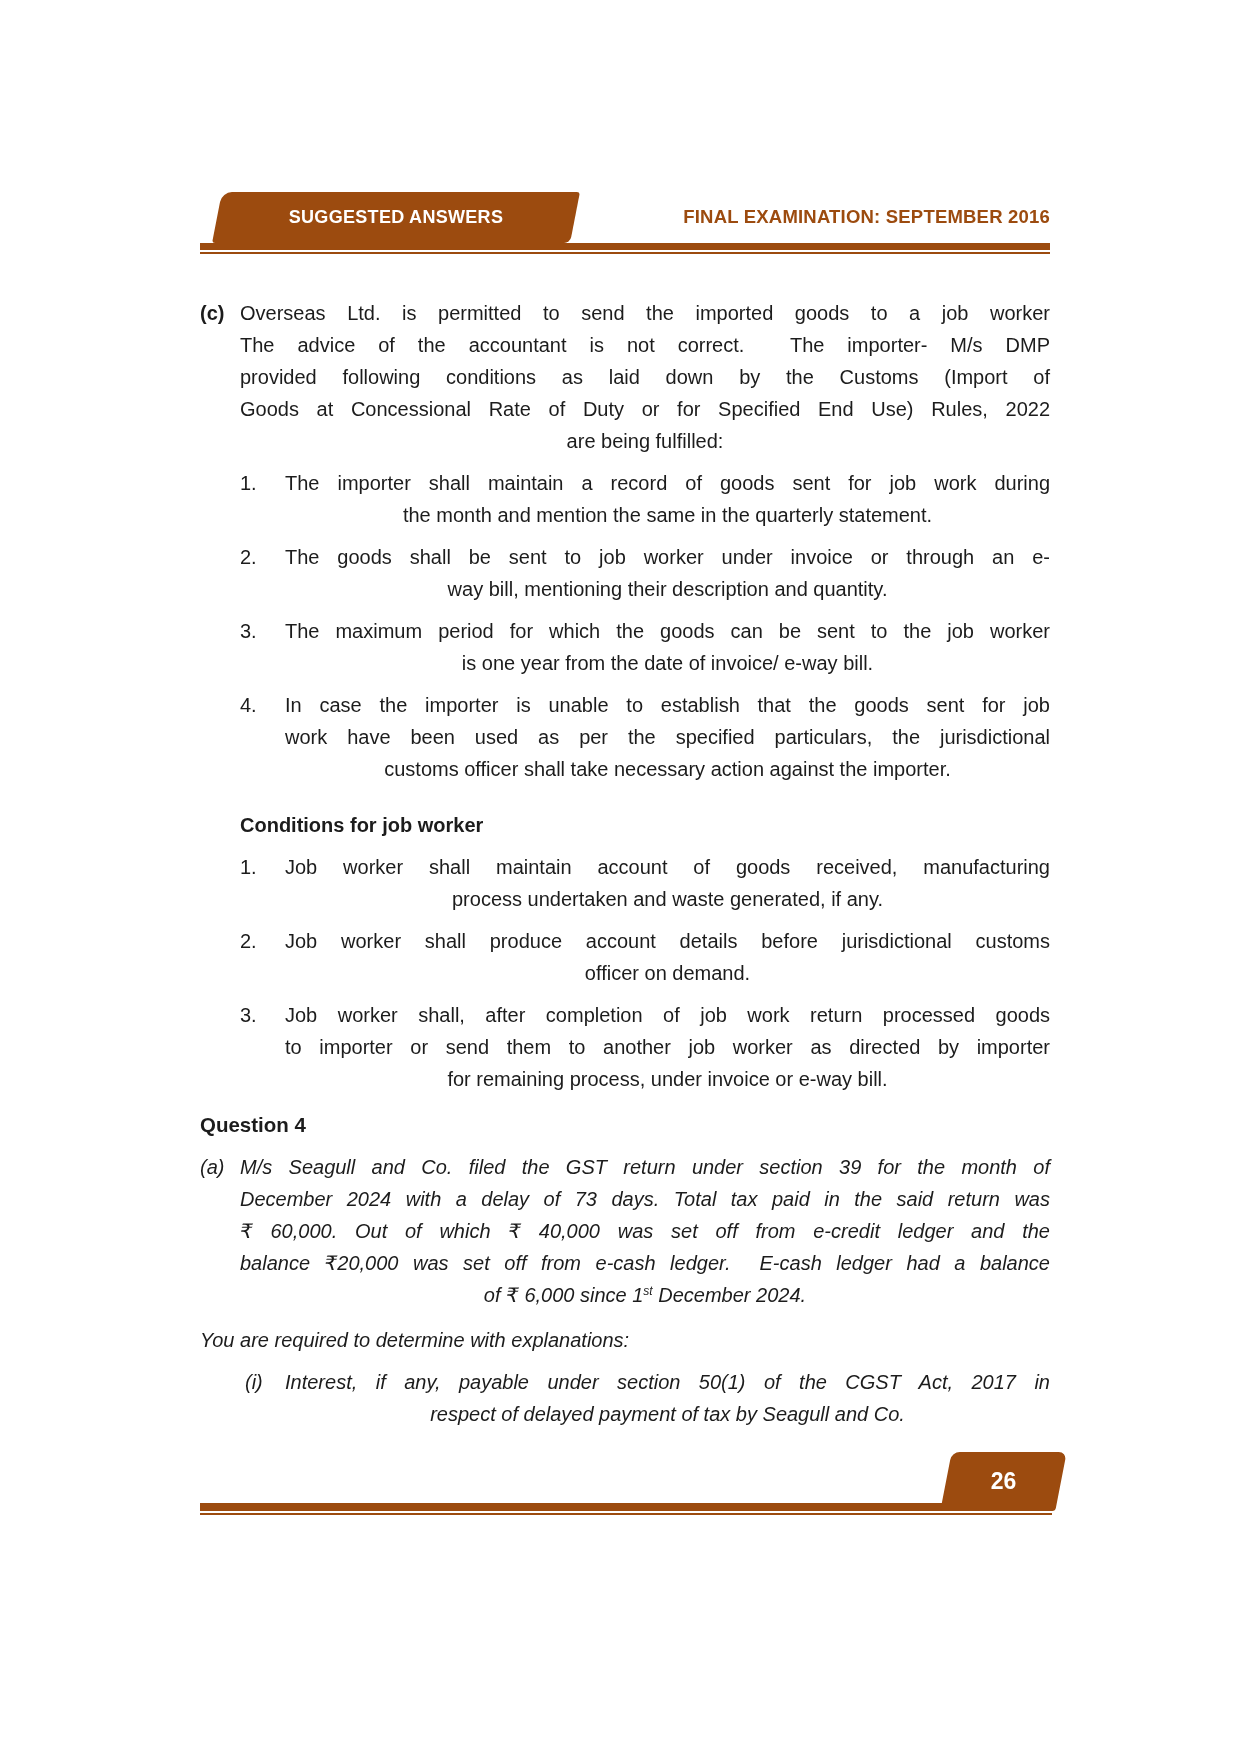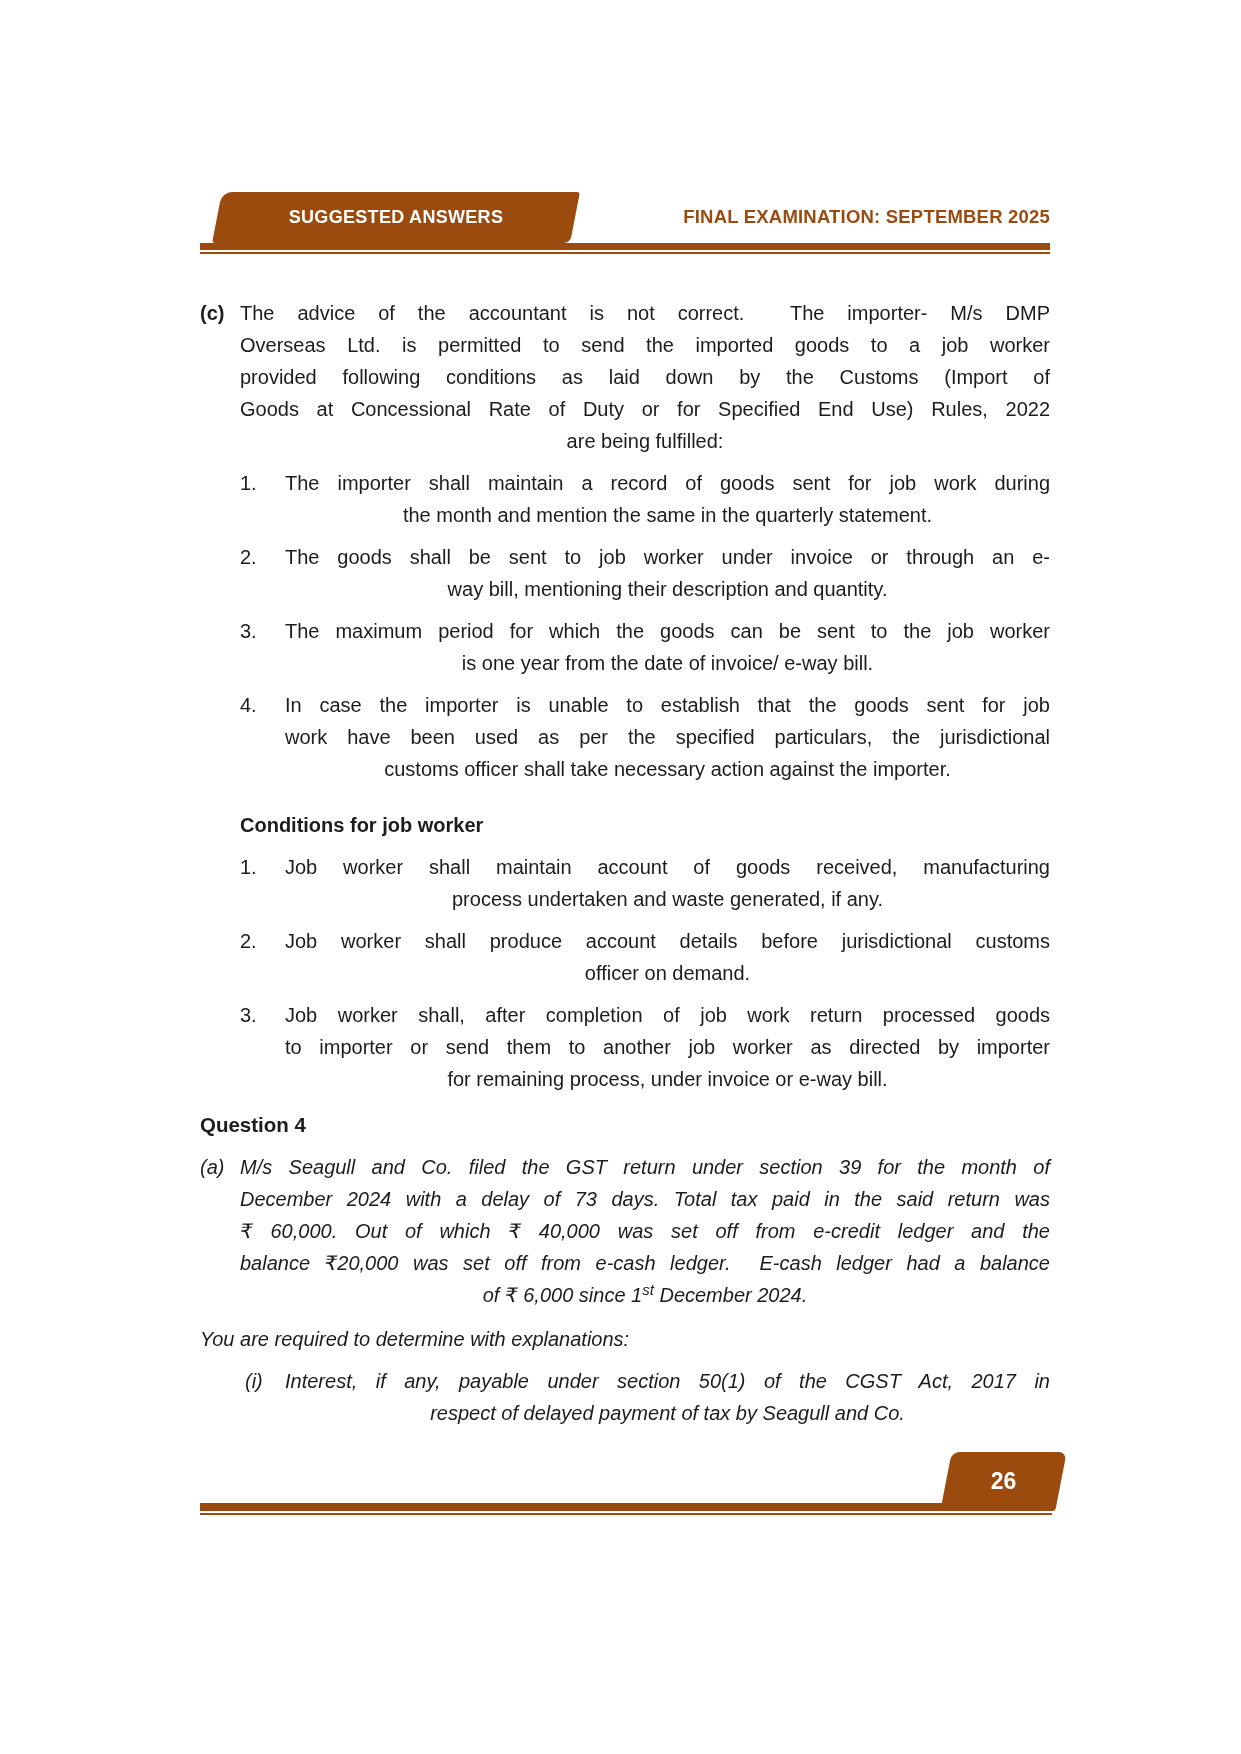--- a/index.html
+++ b/index.html
@@ -55,21 +55,21 @@
   .list-row{display:flex;margin-left:40px;margin-top:10px;}
   .list-row .num{flex:0 0 45px;}
   .rtext{flex:1;min-width:0;}
   .subhead{margin-left:40px;margin-top:24px;font-weight:bold;}
   .qhead{margin-top:14px;font-weight:bold;font-size:20.5px;}
   .it{font-style:italic;}
   .block{margin-top:10px;}
   .indented{}
   .sub-i{margin-left:45px;margin-top:10px;display:flex;}
   .sub-i .num{flex:0 0 40px;}
-  .sup{font-size:15px;position:relative;top:-7px;}
+  .sup{font-size:12px;position:relative;top:-7px;}
   
   .ftr-rule{
     position:absolute;left:200px;top:1503px;width:852px;
     border-top:8px solid var(--brown);
   }
   .ftr-rule::after{
     content:"";display:block;margin-top:2px;border-top:2px solid var(--brown);
   }
   .pg-badge{
     position:absolute;left:946px;top:1452px;width:115px;height:59px;
@@ -84,31 +84,31 @@
 </style>
 </head>
 <body>
 
 <div class="page">
 
   <header>
     <div class="hdr-badge">
       <span class="hdr-badge-label">SUGGESTED ANSWERS</span>
     </div>
-    <div class="exam-title">FINAL EXAMINATION: SEPTEMBER 2025</div>
+    <div class="exam-title">FINAL EXAMINATION: SEPTEMBER 2016</div>
     <div class="hdr-rule"></div>
   </header>
 
   <main class="content">
 
     <div class="hang">
       <span class="plabel">(c)</span>
       <div class="ptext">
+        <div class="jl">Overseas Ltd. is permitted to send the imported goods to a job worker</div>
         <div class="jl">The advice of the accountant is not correct.&nbsp; The importer- M/s DMP</div>
-        <div class="jl">Overseas Ltd. is permitted to send the imported goods to a job worker</div>
         <div class="jl">provided following conditions as laid down by the Customs (Import of</div>
         <div class="jl">Goods at Concessional Rate of Duty or for Specified End Use) Rules, 2022</div>
         <div class="ll">are being fulfilled:</div>
       </div>
     </div>
 
     <div class="list-row">
       <span class="num">1.</span>
       <div class="rtext">
         <div class="jl">The importer shall maintain a record of goods sent for job work during</div>

